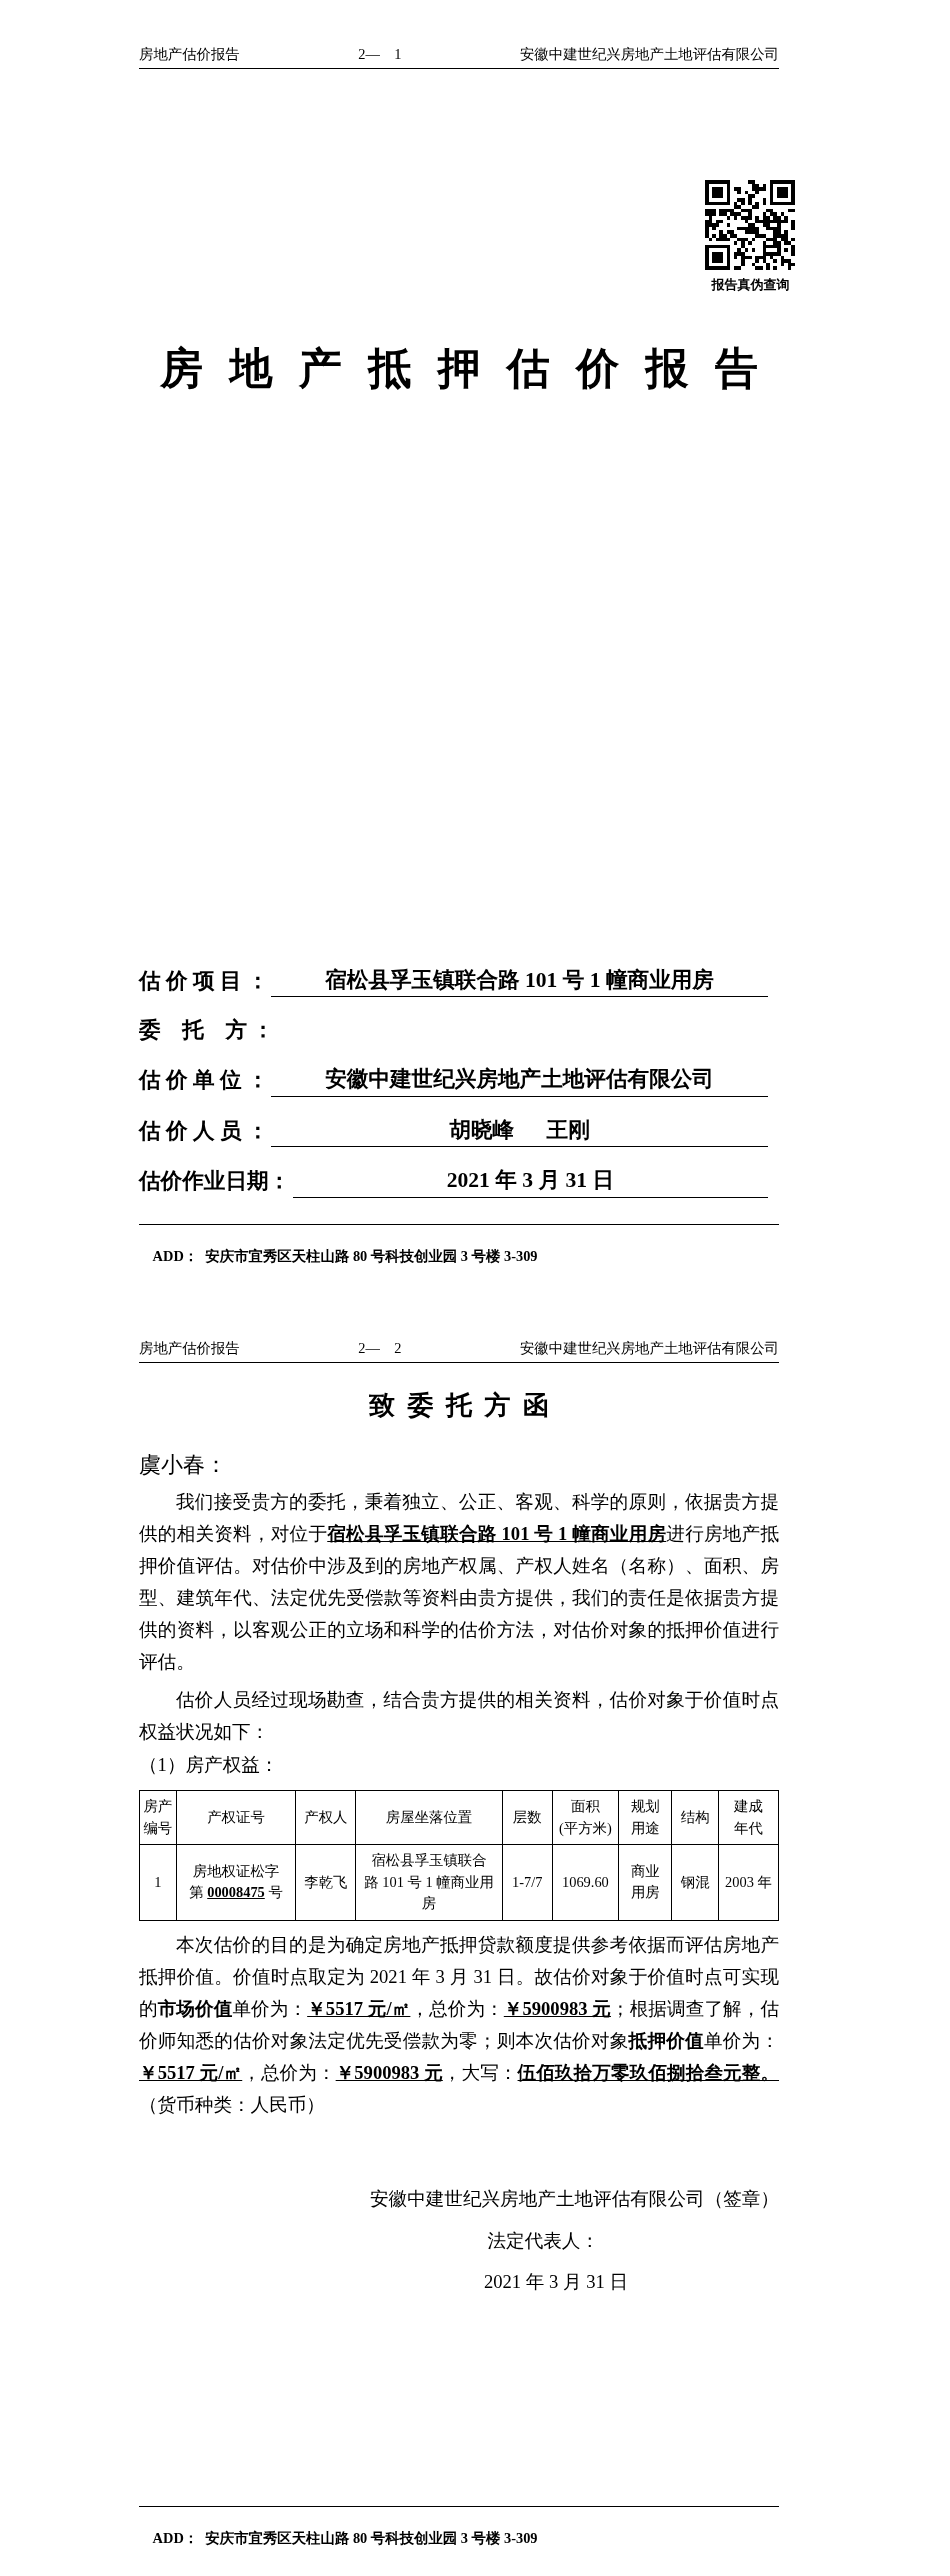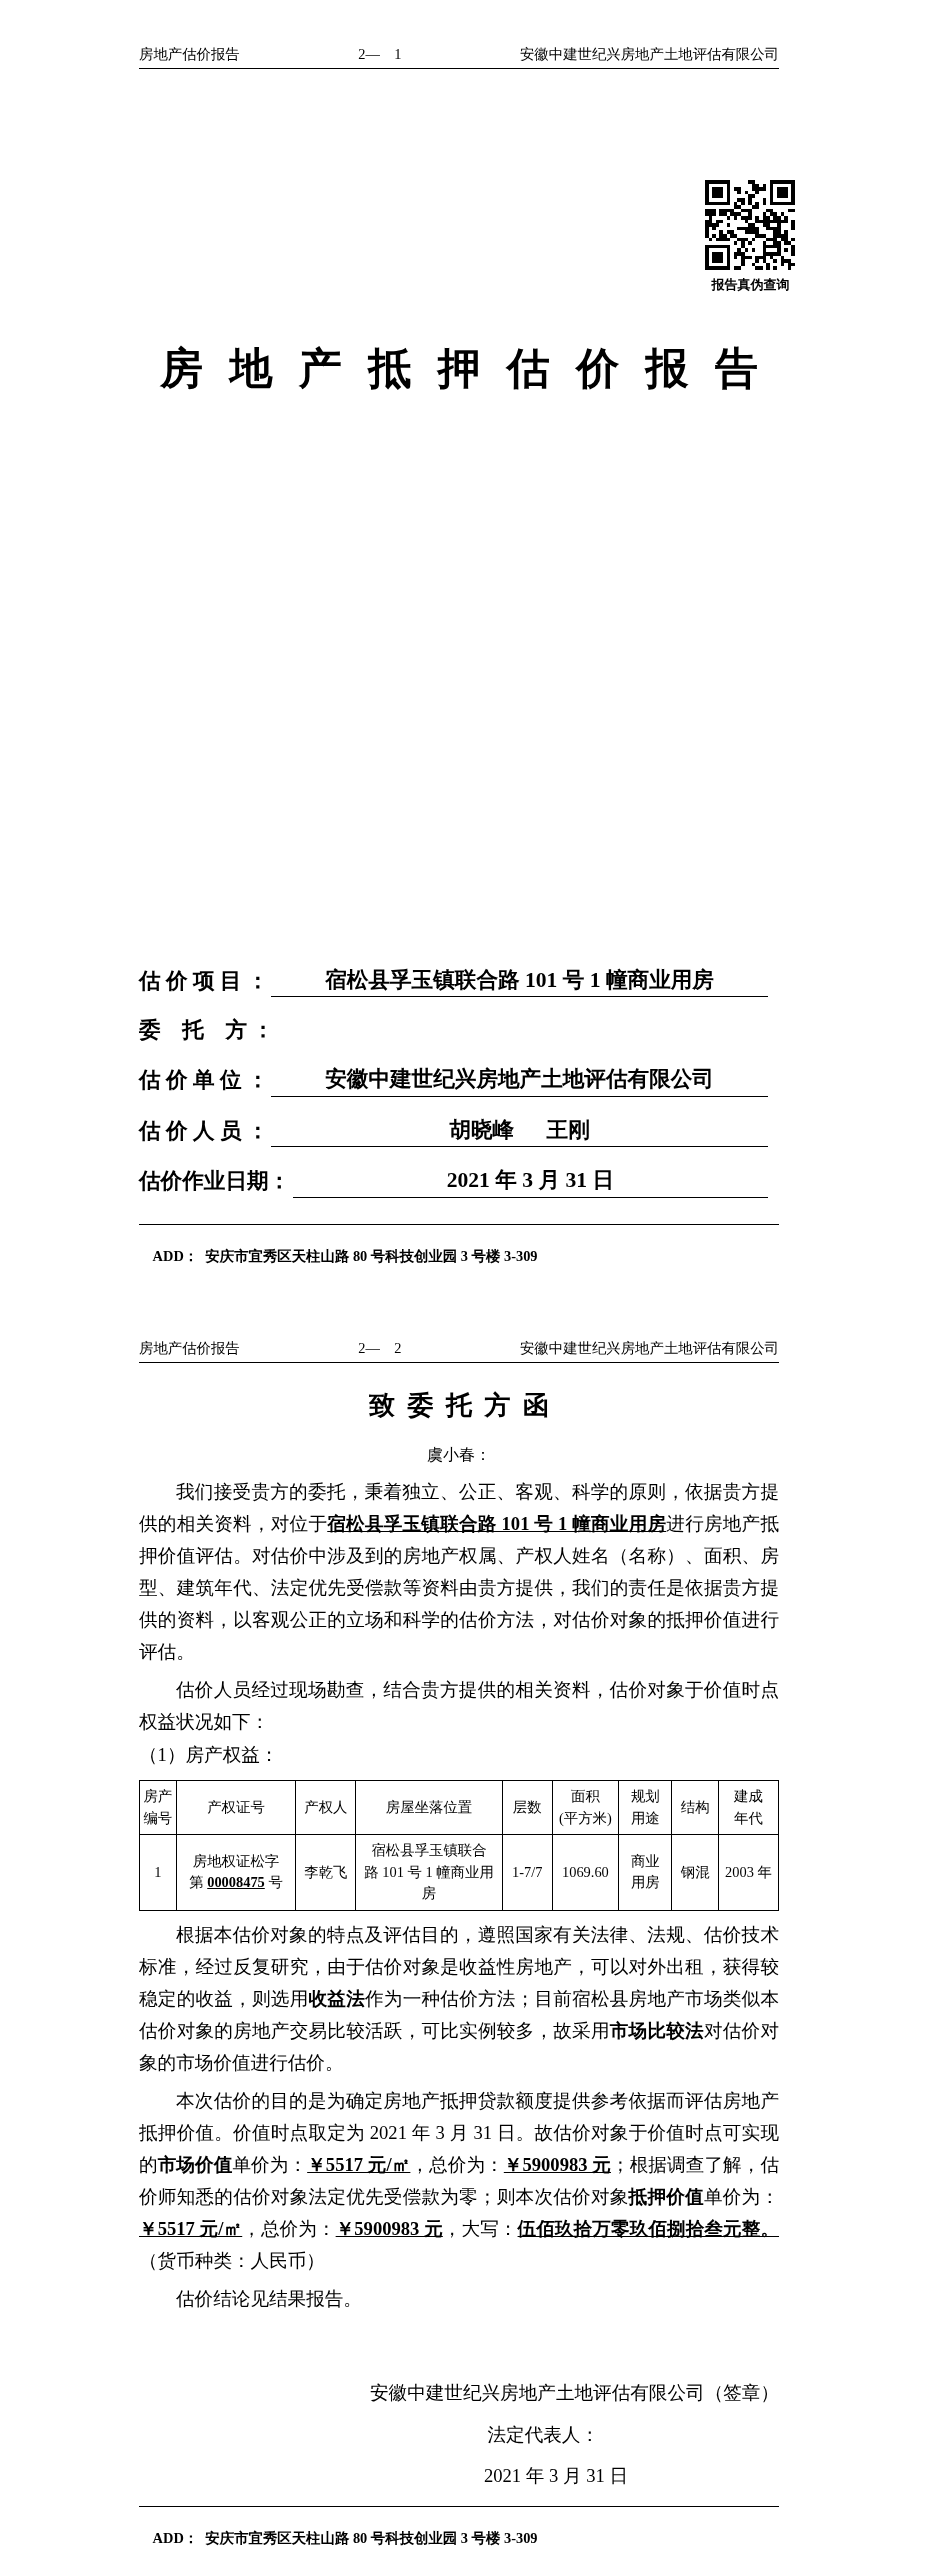--- a/index.html
+++ b/index.html
@@ -41,21 +41,21 @@
     padding-bottom:2.4px; margin-left:2.4px; margin-right:10.8px; white-space:pre;
   }
 
   .page-footer {
     position:absolute; left:139px; right:120px; bottom:10.8px;
     border-top:1.2px solid #000; padding-top:4.8px;
     font-size:14.4px; font-weight:bold; white-space:pre;
   }
 
   .letter-title { margin-top:25px; text-align:center; font-size:26px; font-weight:bold; white-space:pre; word-spacing:6px; }
-  .salutation { margin-top:16px; font-size:16px; line-height:31px;text-align:center; }
+  .salutation { margin-top:26px; font-size:22px; line-height:31px; }
   .para { font-size:18.6px; line-height:32px; text-align:justify; margin-top:1.2px; }
   .indent { text-indent:37px;margin-top:6px; }
   .b  { font-weight:bold; }
   .bu { font-weight:bold; text-decoration:underline; }
 
   table.deed-table { width:100%; border-collapse:collapse; margin:9.6px 0 8.4px 0; table-layout:fixed; }
   table.deed-table th, table.deed-table td {
     border:1.2px solid #000; font-size:14.4px; font-weight:normal;
     text-align:center; vertical-align:middle; padding:4.8px 2.4px;
     white-space:pre-line; line-height:1.5; overflow:hidden;
@@ -378,25 +378,23 @@
           <td>1-7/7</td>
           <td>1069.60</td>
           <td>商业
 用房</td>
           <td>钢混</td>
           <td>2003 年</td>
         </tr>
       </tbody>
     </table>
 
-    <p class="para indent"><span>根据本估价对象的特点及评估目的，遵照国家有关法律、法规、估价技术标准，经过反复研究，由于估价对象是收益性房地产，可以对外出租，获得较稳定的收益，则选用</span><span class="b">收益法</span><span>作为一种估价方法；目前宿松县房地产市场类似本估价对象的房地产交易比较活跃，可比实例较多，故采用</span><span class="b">市场比较法</span><span>对估价对象的市场价值进行估价。</span></p>
 
     <p class="para indent"><span>本次估价的目的是为确定房地产抵押贷款额度提供参考依据而评估房地产抵押价值。价值时点取定为 2021 年 3 月 31 日。故估价对象于价值时点可实现的</span><span class="b">市场价值</span><span>单价为：</span><span class="bu">￥5517 元/㎡</span><span>，总价为：</span><span class="bu">￥5900983 元</span><span>；根据调查了解，估价师知悉的估价对象法定优先受偿款为零；则本次估价对象</span><span class="b">抵押价值</span><span>单价为：</span><span class="bu">￥5517 元/㎡</span><span>，总价为：</span><span class="bu">￥5900983 元</span><span>，大写：</span><span class="bu">伍佰玖拾万零玖佰捌拾叁元整。</span><span>（货币种类：人民币）</span></p>
 
-    <p class="para indent">估价结论见结果报告。</p>
 
     <div class="sig-block">
       <div class="sig-company">安徽中建世纪兴房地产土地评估有限公司（签章）</div>
       <div class="sig-legal">法定代表人：</div>
       <div class="sig-date">2021 年 3 月 31 日</div>
     </div>
   </div>
 
   <div class="page-footer">
     <span>ADD：  安庆市宜秀区天柱山路 80 号科技创业园 3 号楼 3-309</span>

